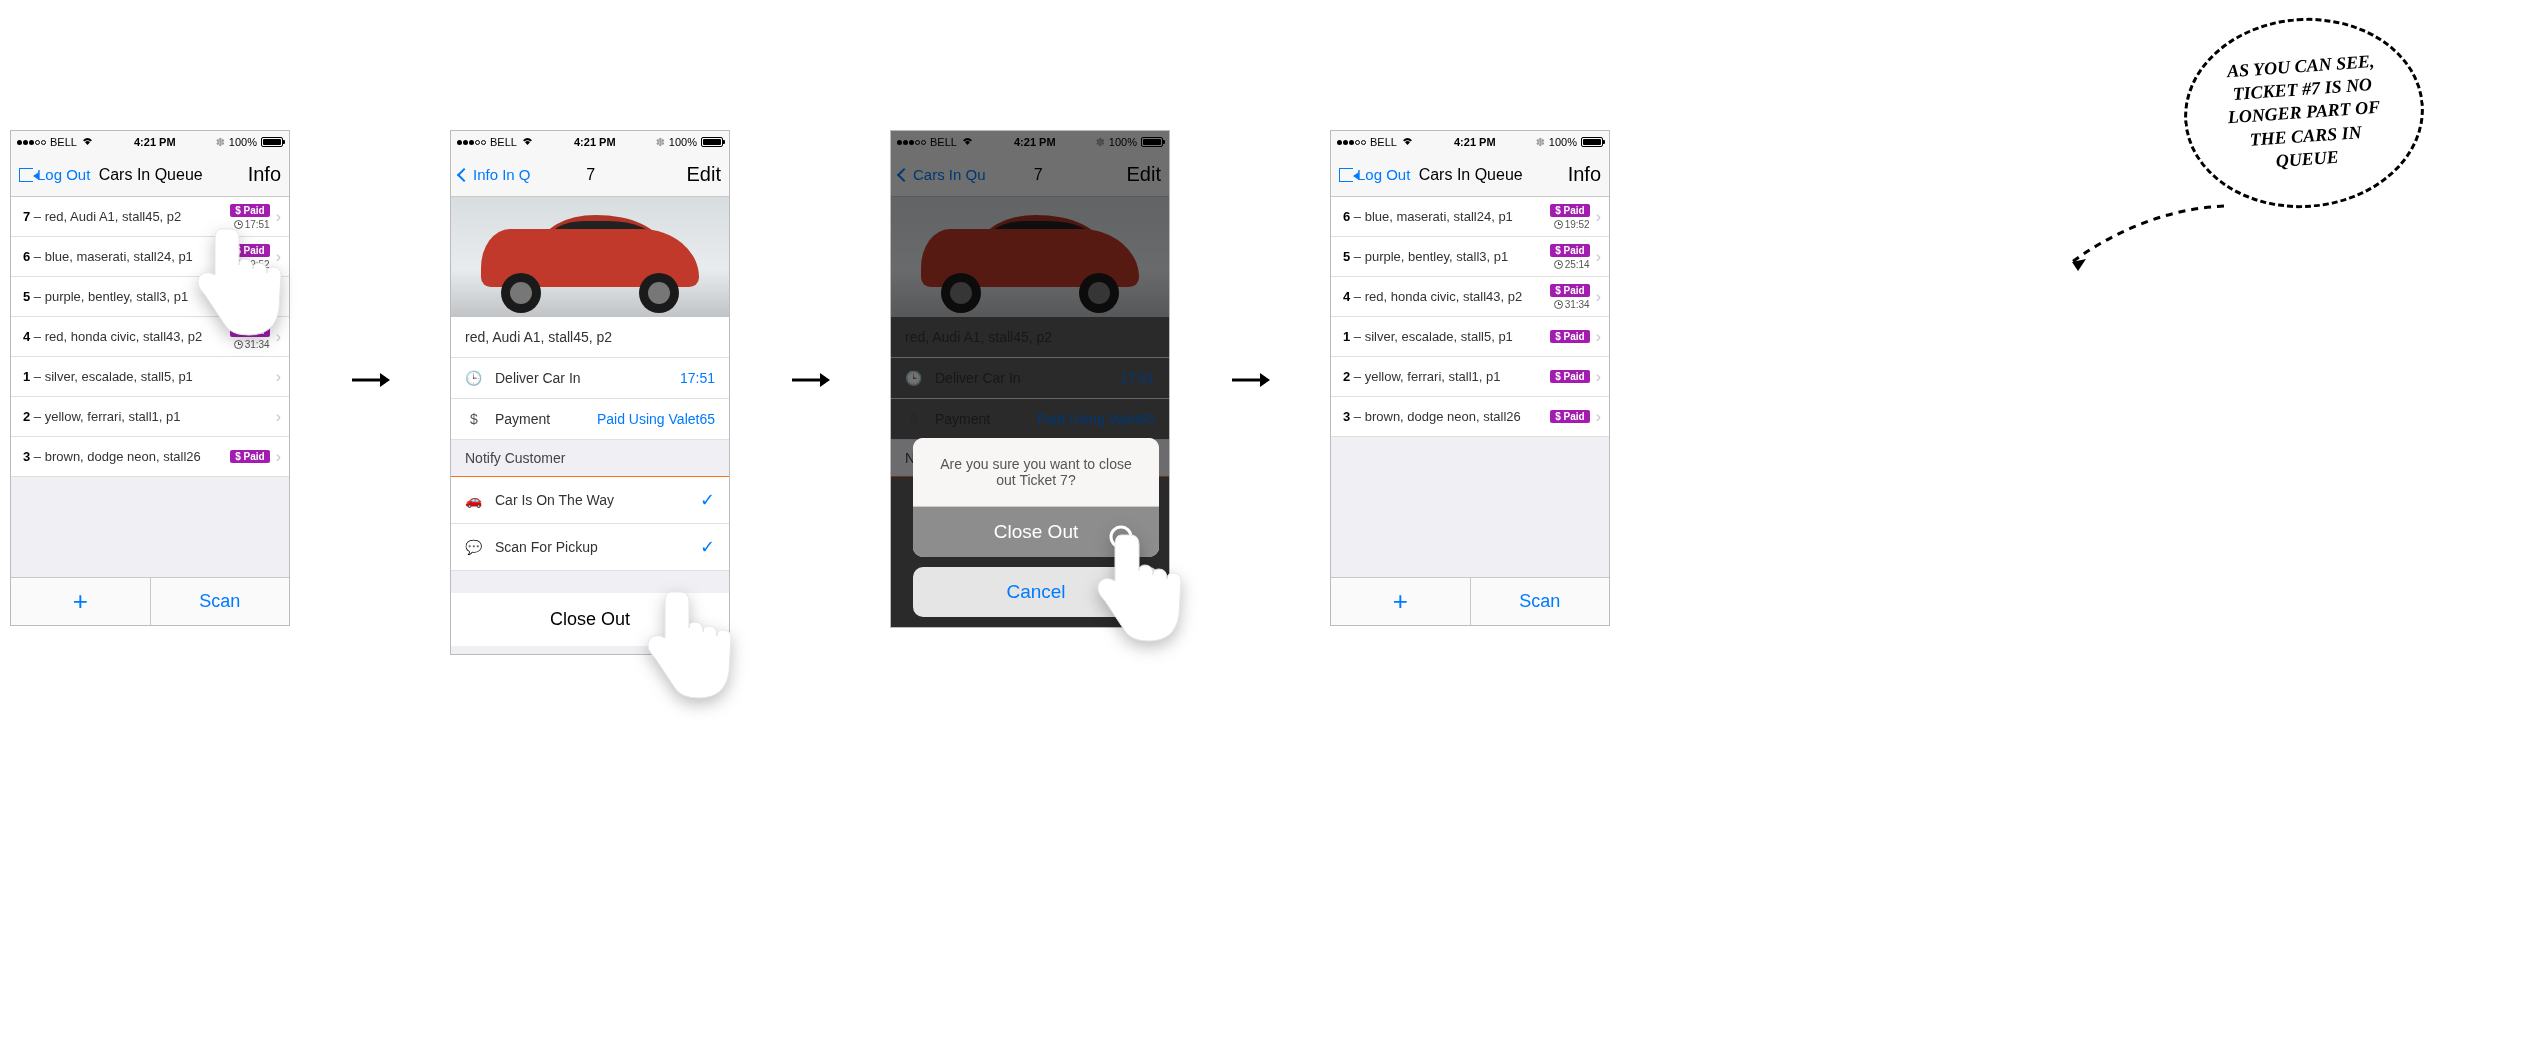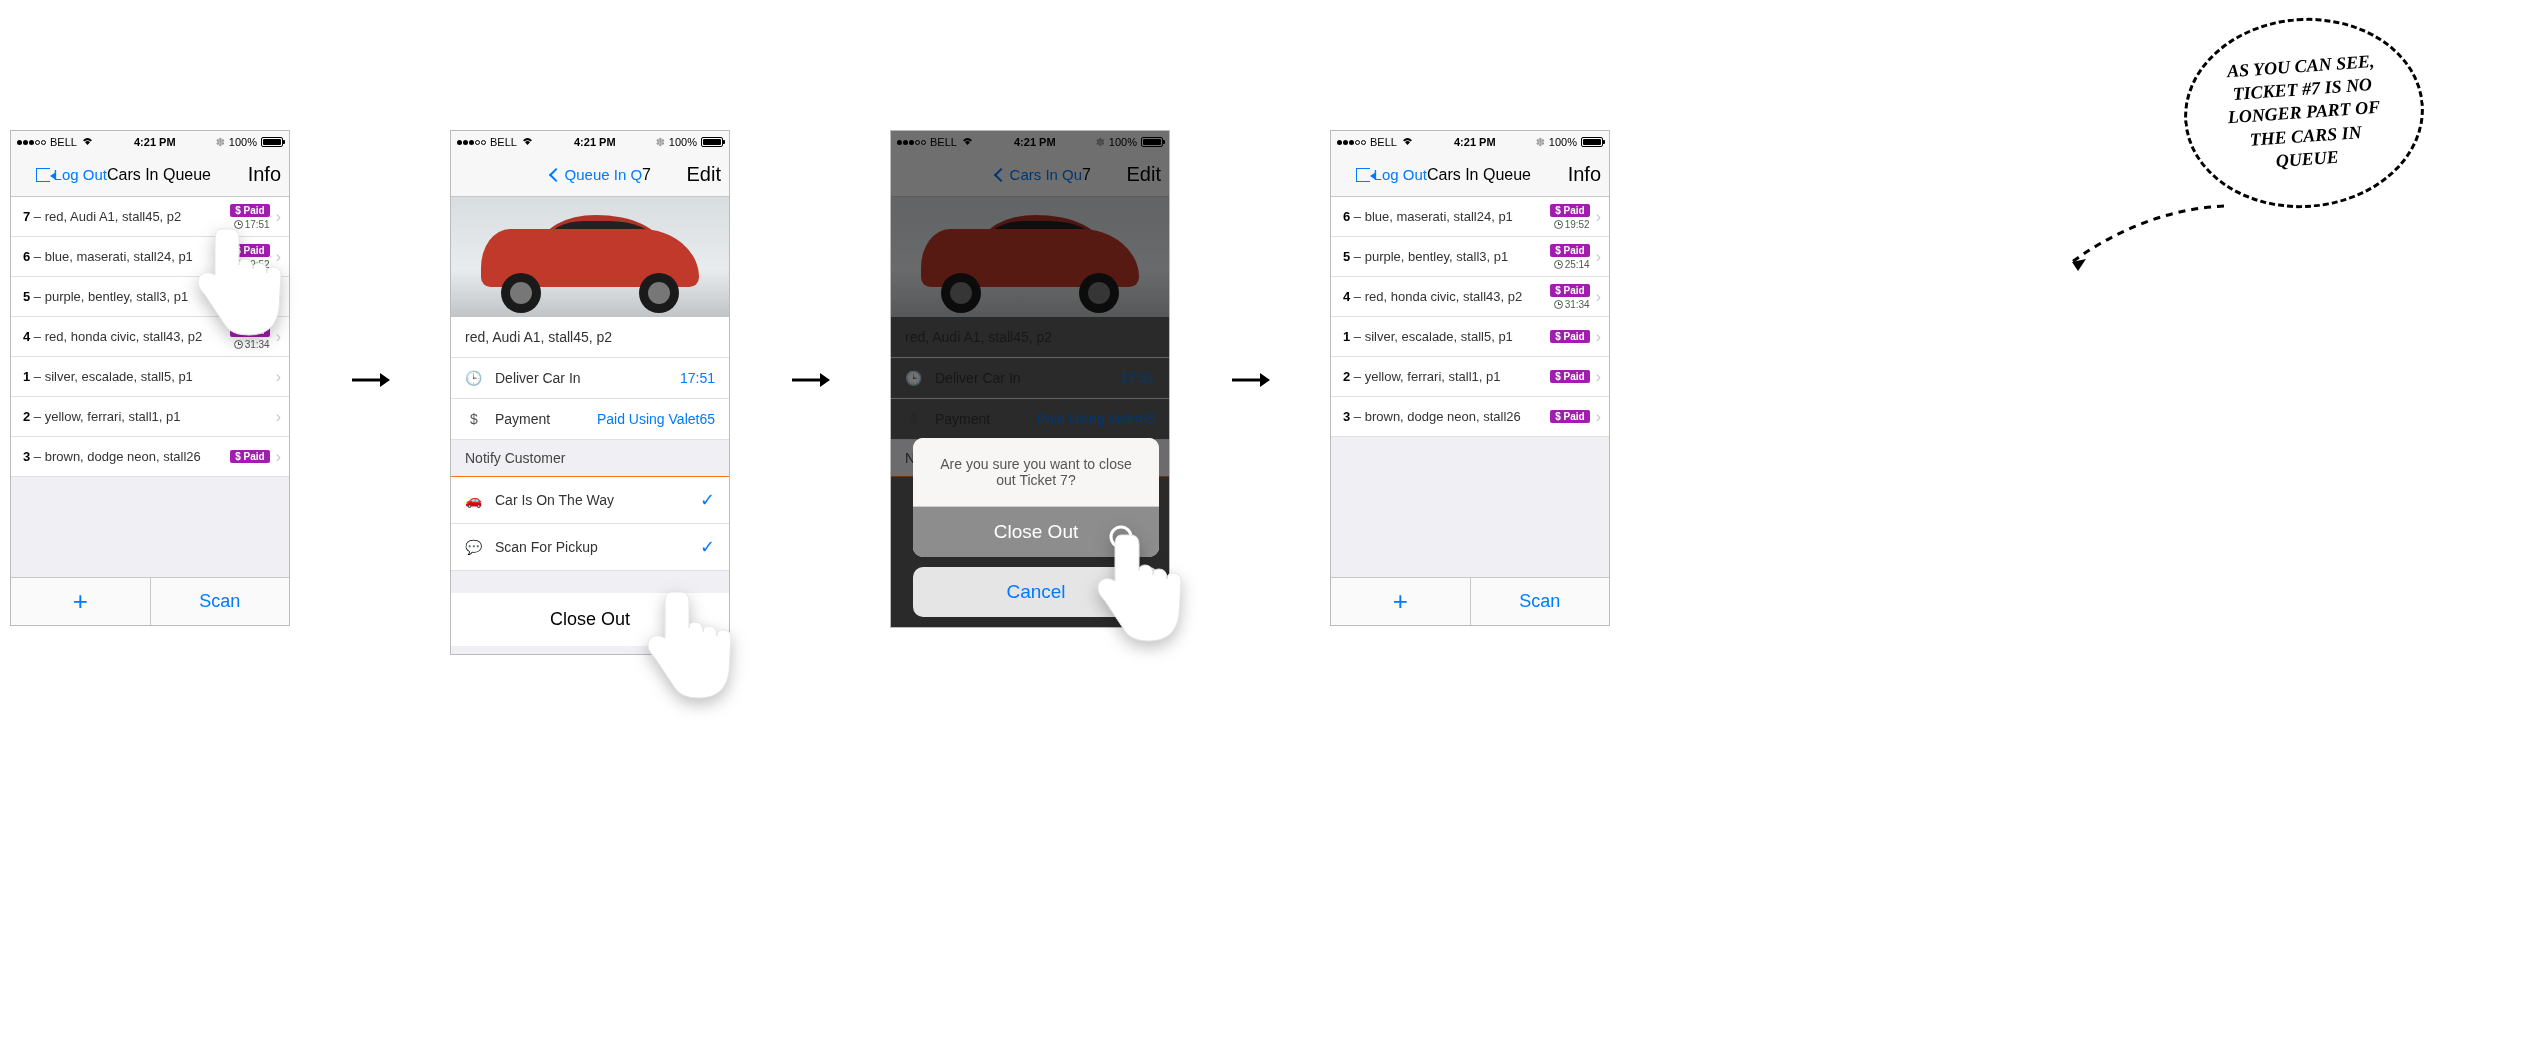--- a/index.html
+++ b/index.html
@@ -53,21 +53,21 @@
   }
   .batt::after { content: ""; position: absolute; right: -3px; top: 2px; width: 2px; height: 4px; background: #000; border-radius: 0 1px 1px 0; }
   .batt .fill { position: absolute; inset: 1px; background: #000; border-radius: 1px; }
 
   
   .navbar {
     height: 44px;
     border-bottom: 1px solid #c8c8c8;
     display: flex;
     align-items: center;
-    justify-content: flex-end;
+    justify-content: space-between;
     padding: 0 8px;
     background: #f7f7f7;
   }
   .navbar .title { font-size: 16px; color: #000; font-weight: 400; }
   .navbar .left, .navbar .right { min-width: 70px; display: flex; align-items: center; gap: 4px; }
   .navbar .right { justify-content: flex-end; }
   .nav-blue { color: #007aff; font-size: 15px; }
   .nav-black { color: #000; font-size: 20px; }
   .logout-icon {
     width: 14px; height: 14px; border: 1.5px solid #007aff; border-right: none; position: relative;
@@ -428,21 +428,21 @@
         <span class="bt">✽</span>
         <span>100%</span>
         <span class="batt">
             <span class="fill"></span>
           </span>
       </div>
     </div>
     <div class="navbar">
       <div class="left">
         <span class="chev-left"></span>
-        <span class="nav-blue">Queue In Q</span>
+        <span class="nav-blue">Info In Q</span>
       </div>
       <span class="title">7</span>
       <div class="right">
         <span class="nav-black">Edit</span>
       </div>
     </div>
     <div class="carimg">
       <div class="car-roof"></div>
         <div class="car-win"></div>
         <div class="car-body"></div>

